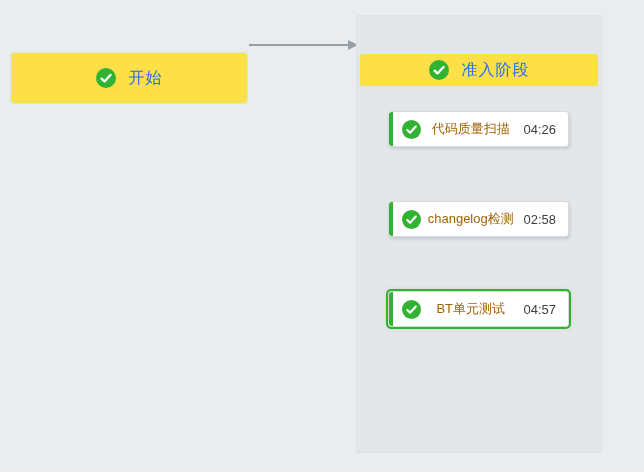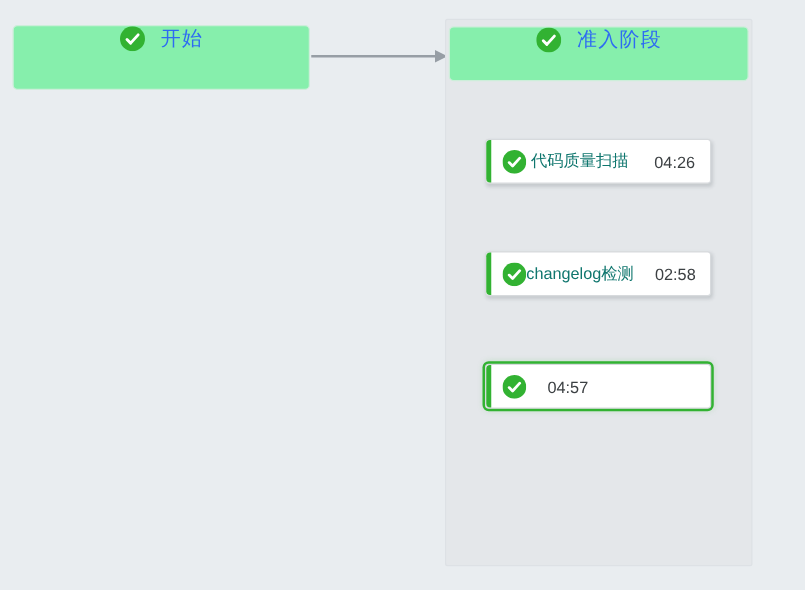--- a/index.html
+++ b/index.html
@@ -15,27 +15,29 @@
     font-family: "Liberation Sans", "DejaVu Sans", sans-serif;
   }
   .canvas {
     position: absolute;
     inset: 0;
   }
   
   .node {
     position: absolute;
     box-sizing: border-box;
-    background: #86efac;
+    background: #fde047;
     border: 1px solid #cdeeda;
     border-radius: 4px;
     display: flex;
+    align-items: center;
     justify-content: center;
     gap: 13px;
     cursor: pointer;
+    margin-top: 32px;
   }
   .node-label {
     color: #2e6bf2;
     font-size: 16px;
     letter-spacing: 1px;
     white-space: nowrap;
   }
   .start-node {
     left: 10px;
     top: 20px;
@@ -77,21 +79,21 @@
     height: 438px;
     box-sizing: border-box;
     background: #e4e7ea;
     border: 1px solid #dde1e5;
     border-radius: 2px;
   }
   .stage-header {
     left: 2px;
     top: 5px;
     width: 240px;
-    height: 44px;
+    height: 34px;
   }
   
   .task-list {
     position: absolute;
     left: 31px;
     top: 95px;
     width: 181px;
     display: flex;
     flex-direction: column;
     gap: 54px;
@@ -117,28 +119,28 @@
     left: 0;
     top: 0;
     bottom: 0;
     width: 4px;
     background: #32b232;
     border-radius: 3px 0 0 3px;
   }
   .task-name {
     flex: 1;
     text-align: center;
-    color: #0f766e;
+    color: #a16207;
     font-size: 13px;
     white-space: nowrap;
   }
   .task-duration {
     color: #3c4043;
     font-size: 13px;
-    margin-left: 17px;
+    margin-left: 3px;
     white-space: nowrap;
   }
   
   .check {
     width: 20px;
     height: 20px;
     flex: 0 0 auto;
     color: #32b232;
     display: inline-flex;
   }
@@ -206,18 +208,19 @@
     <span class="task-duration">02:58</span>
   </div>
         <div class="task-card selected">
     <span class="status-bar"></span>
     <span class="check small">
       <svg viewBox="0 0 20 20" aria-hidden="true">
         <circle cx="10" cy="10" r="10" fill="currentColor"></circle>
         <path d="M5.6 10.6l2.9 2.9 6-6.6" fill="none" stroke="#ffffff" stroke-width="2.3" stroke-linecap="round" stroke-linejoin="round"></path>
       </svg>
     </span>
+    <span class="task-name">BT单元测试</span>
     <span class="task-duration">04:57</span>
   </div>
       </div>
   </div>
 
 </div>
 
 </body></html>

